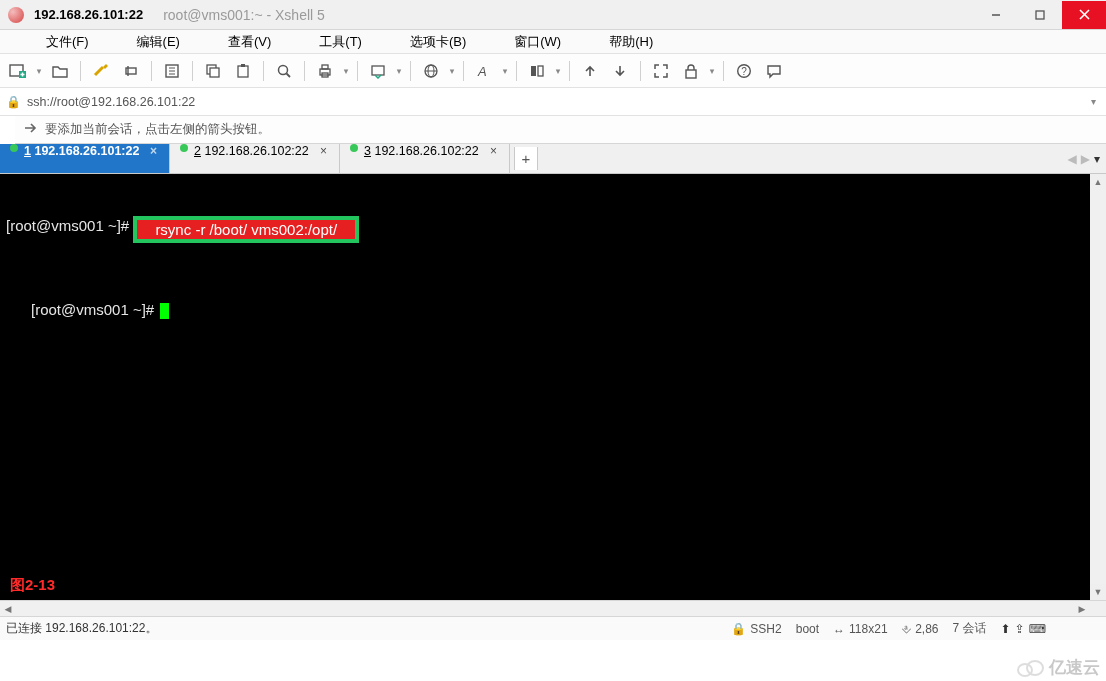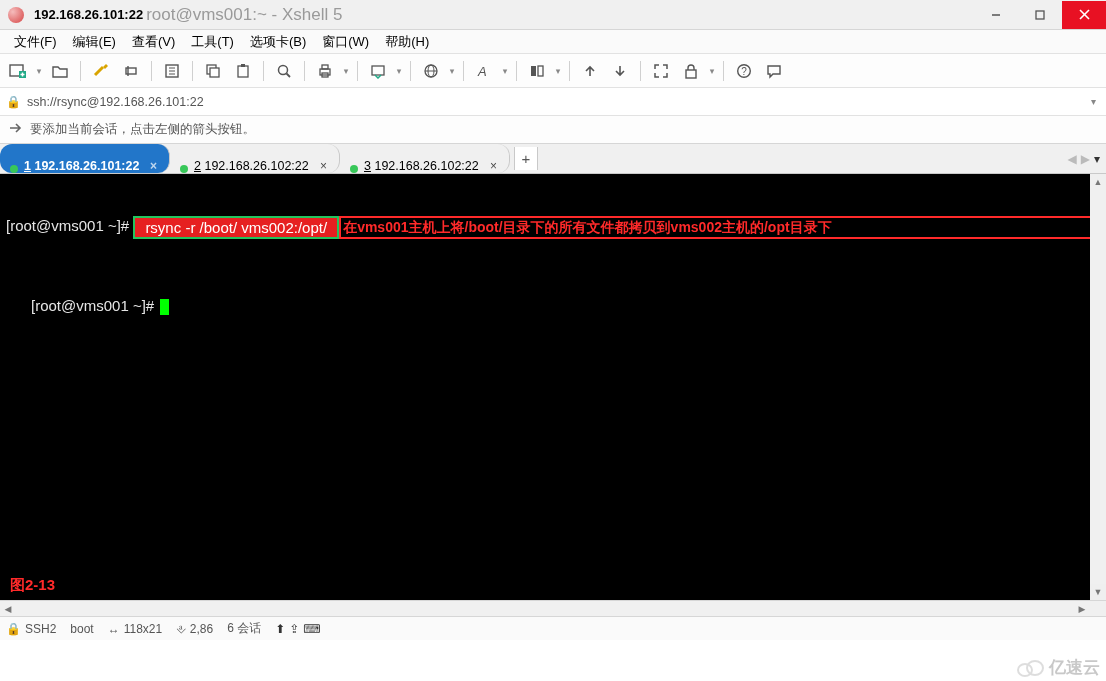--- a/index.html
+++ b/index.html
@@ -2,64 +2,64 @@
 <html><head>
 <meta charset="utf-8">
 <style>
   * { box-sizing: border-box; margin: 0; padding: 0; font-family: "Microsoft YaHei", "Segoe UI", Tahoma, sans-serif; }
   body { width: 1106px; height: 681px; background: #fff; position: relative; overflow: hidden; }
 
   
   .titlebar { height: 30px; background: #f0f0f0; display: flex; align-items: center; border-bottom: 1px solid #d6d6d6; user-select: none; }
   .titlebar .app-icon { width: 16px; height: 16px; margin-left: 8px; background: radial-gradient(circle at 30% 30%, #f5bcbc, #d64545); border-radius: 50%; }
   .titlebar .ttl-host { font-weight: bold; font-size: 13px; margin-left: 10px; color: #000; }
-  .titlebar .ttl-rest { font-size: 17px; margin-left: 3px; color: #9a9a9a; text-align: right; }
+  .titlebar .ttl-rest { font-size: 14px; margin-left: 20px; color: #9a9a9a; text-align: right; }
   .titlebar .win-controls { margin-left: auto; display: flex; }
   .win-btn { width: 44px; height: 28px; display: flex; align-items: center; justify-content: center; color: #555; font-size: 13px; }
   .win-btn svg { display:block; }
   .win-close { background: #e81123; color: #fff; }
 
   
   .menubar { height: 24px; display: flex; align-items: center; padding: 0 6px; gap: 0; font-size: 13px; color: #000; border-bottom: 1px solid #e2e2e2; background:#fafafa;}
-  .menubar .menu-item { padding: 2px 8px; }
+  .menubar .menu-item { padding: 2px 8px; margin-left: 32px; }
 
   
   .toolbar { height: 34px; display: flex; align-items: center; padding: 0 4px; gap: 2px; border-bottom: 1px solid #e2e2e2; background: #fdfdfd; }
   .tb-btn { width: 28px; height: 26px; display:flex; align-items:center; justify-content:center; color:#555; border-radius:2px; }
   .tb-sep { width:1px; height:20px; background:#d0d0d0; margin:0 4px; }
   .tb-dd { width:10px; display:flex; align-items:center; justify-content:center; color:#888; font-size:9px;}
 
   
   .addrbar { height: 28px; display:flex; align-items:center; padding:0 6px; border-bottom:1px solid #e2e2e2; font-size:12.5px; color:#555; background:#fff;}
   .addrbar .lock-symbol { margin-right:6px; color:#888; font-size:12px;}
   .addrbar .addr-text { flex:1; }
   .addrbar .chev { color:#888; font-size:10px; padding:0 4px;}
 
   
-  .infobar { height: 28px; display:flex; align-items:center; padding:0 8px; border-bottom:1px solid #d6d6d6; font-size:12.5px; color:#555; background:#fdfdfd; gap:6px;}
+  .infobar { height: 28px; display:flex; align-items:center; padding:0 8px; border-bottom:1px solid #d6d6d6; font-size:12.5px; color:#555; background:#fdfdfd; gap:6px;margin-left:15px;}
   .infobar .add-arrow-icon { color:#777; }
 
   
   .tabstrip { height: 30px; background:#f0f0f0; border-bottom:1px solid #c9c9c9; display:flex; align-items:stretch; position:relative;}
-  .tab { display:flex; align-items:flex-end; padding:0 10px; border-right:1px solid #c9c9c9; font-size:12.5px; gap:6px; min-width:170px; background:#f0f0f0; cursor:default;border-radius:12px;}
+  .tab { display:flex; align-items:flex-start; padding:0 10px; border-right:1px solid #c9c9c9; font-size:12.5px; gap:6px; min-width:170px; background:#f0f0f0; cursor:default;}
   .tab.active { background:#2276c9; color:#fff; font-weight:bold; }
   .tab .dot { width:8px; height:8px; background:#38c759; border-radius:50%; }
   .tab .tab-u { text-decoration: underline; }
   .tab .tab-close { margin-left:auto; font-size:12px; color:inherit; opacity:.7; padding:0 2px;}
   .tab-add { width:24px; display:flex; align-items:center; justify-content:center; border:1px solid #c9c9c9; border-top:none; border-bottom:none; margin-left:4px; margin-top:3px; margin-bottom:3px; background:#fff; font-size:15px; color:#555;}
   .tabnav { margin-left:auto; display:flex; align-items:center; gap:4px; padding-right:6px; color:#bbb;}
   .tabnav span { font-size:12px; }
   .tabnav .blackchev { color:#333; }
 
   
   .term-wrap { position:relative; height: 426px; background:#000; overflow:hidden;}
   .term { padding: 4px 6px; font-family: "Consolas","Courier New",monospace; font-size:15px; line-height:19px; color:#e8e8e8; white-space:pre; }
   .term .line1 { display:flex; }
   .term .prompt-raw { color:#e5e5e5; }
-  .term .cmd-highlight { background:#e62020; border:2px solid #22c55e; color:#fff; padding:0 10px; display:inline-block;}
+  .term .cmd-highlight { background:#e62020; border:4px solid #22c55e; color:#fff; padding:0 18px; display:inline-block;}
   .term .annot-box { color:#ff2a2a; font-family:"Microsoft YaHei",sans-serif; font-size:14px; font-weight:bold; border:2px solid #ff2a2a; padding:0 2px; flex:1;}
   .term .cursor { display:inline-block; width:9px; height:16px; background:#00ff00; vertical-align:middle; margin-left:2px;}
   .term .fig-label { position:absolute; left:10px; bottom:6px; color:#ff2a2a; font-weight:bold; font-family:"Microsoft YaHei",sans-serif; font-size:15px;}
   .term-scrollbar { position:absolute; right:0; top:0; bottom:0; width:16px; background:#f0f0f0; display:flex; flex-direction:column;}
   .term-scrollbar .sb-btn { height:16px; display:flex; align-items:center; justify-content:center; color:#777; font-size:9px; background:#efefef;}
   .term-scrollbar .sb-track { flex:1; background:#f0f0f0;}
   .hscroll { height:16px; background:#f0f0f0; border-top:1px solid #d6d6d6; display:flex;}
   .hscroll .sb-btn { width:16px; display:flex; align-items:center; justify-content:center; color:#777; font-size:9px;}
   .hscroll .sb-track { flex:1; }
   .hscroll-gap { width:16px;}
@@ -244,21 +244,21 @@
     </div>
   <div class="tb-btn">
       <svg width="16" height="16">
         <path d="M2 3 h12 v8 h-7 l-3 3 v-3 h-2 z" fill="none" stroke="#555" stroke-width="1.4"></path>
       </svg>
     </div>
 </div>
 
 <div class="addrbar">
   <span class="lock-symbol">🔒</span>
-  <span class="addr-text">ssh://rsync@192.168.26.101:22</span>
+  <span class="addr-text">ssh://root@192.168.26.101:22</span>
   <span class="chev">▾</span>
 </div>
 
 <div class="infobar">
   <span class="add-arrow-icon">
     <svg width="16" height="14">
         <path d="M2 7 H11 M8 3 l4 4 l-4 4" fill="none" stroke="#666" stroke-width="1.6"></path>
       </svg>
   </span>
   <span>要添加当前会话，点击左侧的箭头按钮。</span>
@@ -284,55 +284,56 @@
   <div class="tabnav">
     <span>◀</span>
     <span>▶</span>
     <span class="blackchev">▾</span>
   </div>
 </div>
 
 <div class="term-wrap">
   <div class="term">
     <div class="line1">
-      <span class="prompt-raw">[root@vms001 ~]# </span><span class="cmd-highlight">rsync -r /boot/ vms002:/opt/</span><span class="annot-box">在vms001主机上将/boot/目录下的所有文件都拷贝到vms002主机的/opt目录下</span>
+      <span class="prompt-raw">[root@vms001 ~]# </span><span class="cmd-highlight">rsync -r /boot/ vms002:/opt/</span>
     </div>
     <div>
       <span class="prompt-raw">[root@vms001 ~]# </span><span class="cursor"></span>
     </div>
     <div class="fig-label">图2-13</div>
   </div>
   <div class="term-scrollbar">
     <div class="sb-btn">▲</div>
     <div class="sb-track"></div>
     <div class="sb-btn">▼</div>
   </div>
 </div>
 <div class="hscroll">
   <div class="sb-btn">◀</div>
   <div class="sb-track"></div>
   <div class="sb-btn">▶</div>
   <div class="hscroll-gap"></div>
 </div>
 
 <div class="statusbar">
+  <span class="st-left">已连接 192.168.26.101:22。</span>
   <span class="st-item">
       <span class="st-lock">🔒</span>
       <span>SSH2</span>
     </span>
   <span class="st-item">boot</span>
   <span class="st-item">
       <span>↔</span> 
       <span>118x21</span>
     </span>
   <span class="st-item">
       <span>⎀</span> 
       <span>2,86</span>
     </span>
-  <span class="st-item">6 会话</span>
+  <span class="st-item">7 会话</span>
   <span class="caps">
     <span>⬆</span>
     <span>⇪</span>
     <span>⌨</span>
   </span>
   <span class="br-spacer"></span>
 </div>
 
 <div class="watermark">
   <svg width="30" height="20">

